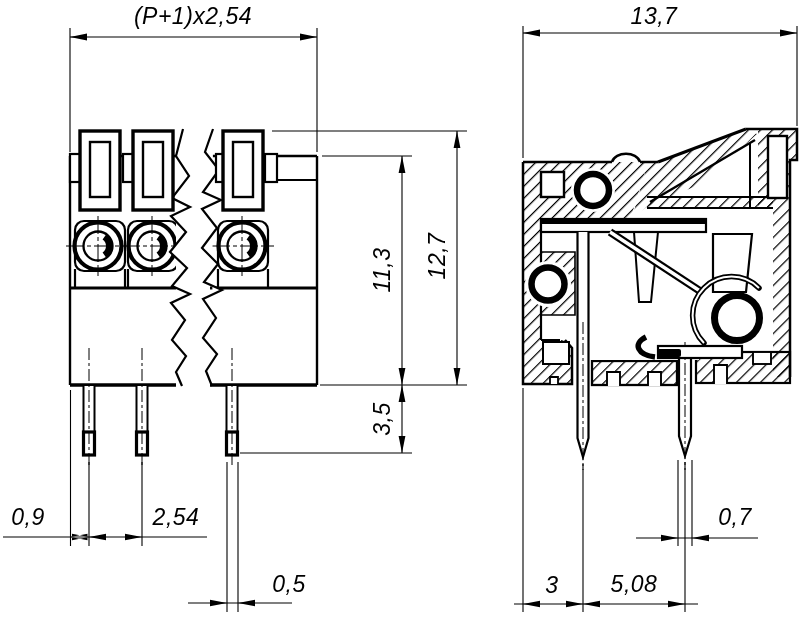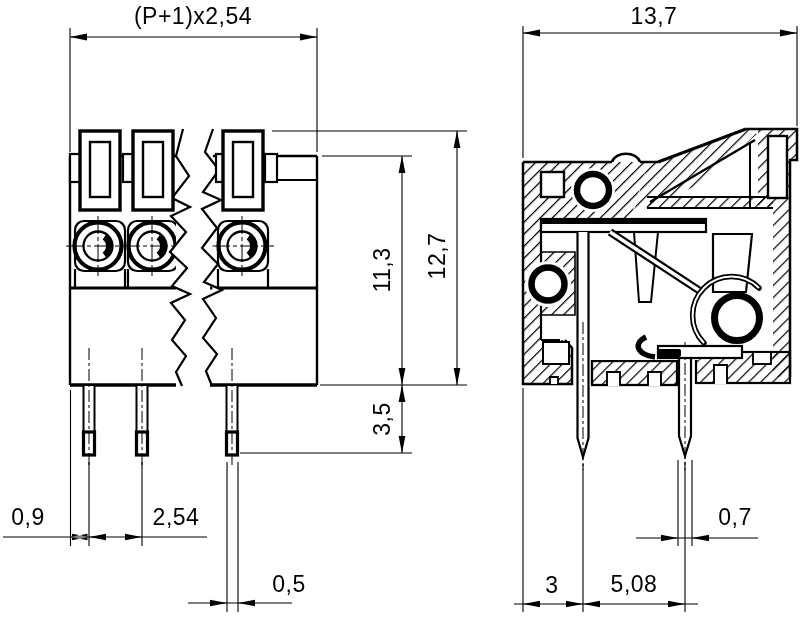--- a/index.html
+++ b/index.html
@@ -1,16 +1,16 @@
 <!DOCTYPE html>
 <html><head>
 <meta charset="utf-8">
 <style>
   html,body{margin:0;padding:0;background:#ffffff;}
-  .stage{width:800px;height:620px;background:#ffffff;position:relative;overflow:hidden;}
+  .stage{width:800px;height:620px;background:#ffffff;position:relative;overflow:hidden;font-style:italic;}
   svg{display:block;}
   text{font-family:"Liberation Sans","DejaVu Sans",sans-serif;fill:#000;}
   .dim{font-size:23px;letter-spacing:0.5px;}
 </style>
 </head>
 <body>
 
 <div class="stage">
 <svg width="800" height="620" viewBox="0 0 800 620">
   <defs>

